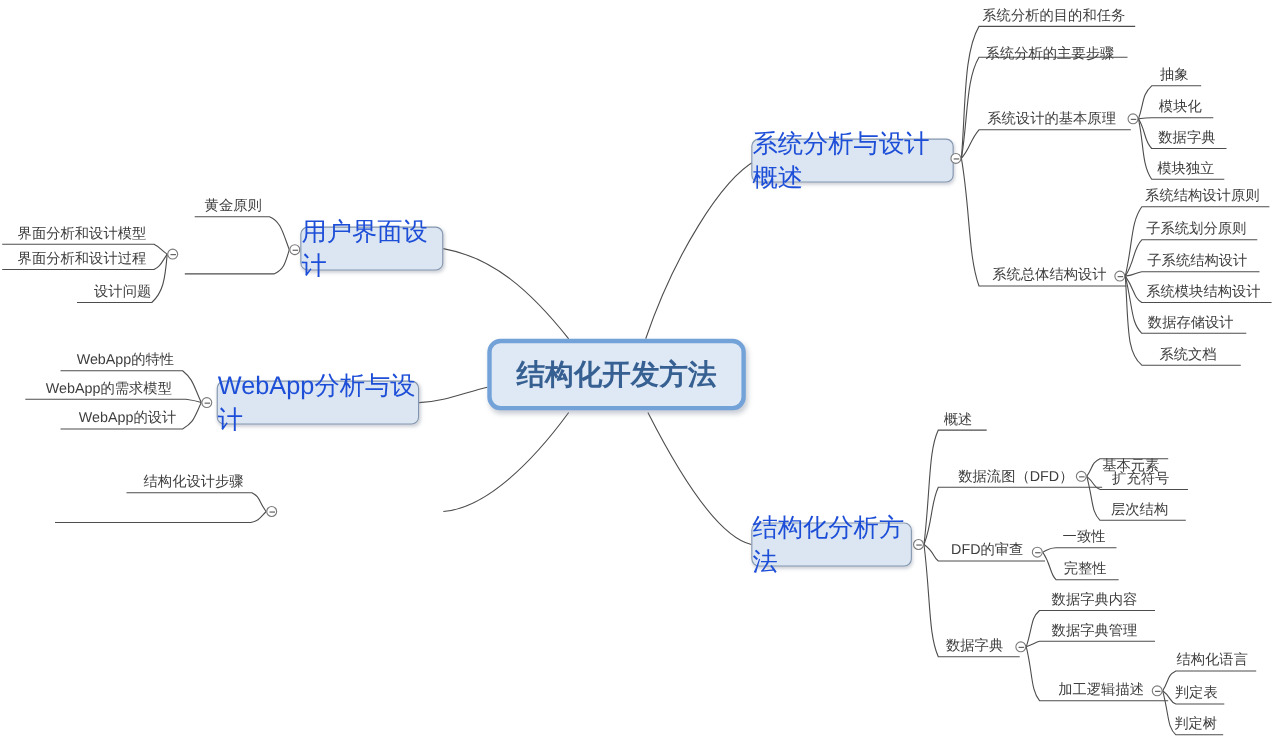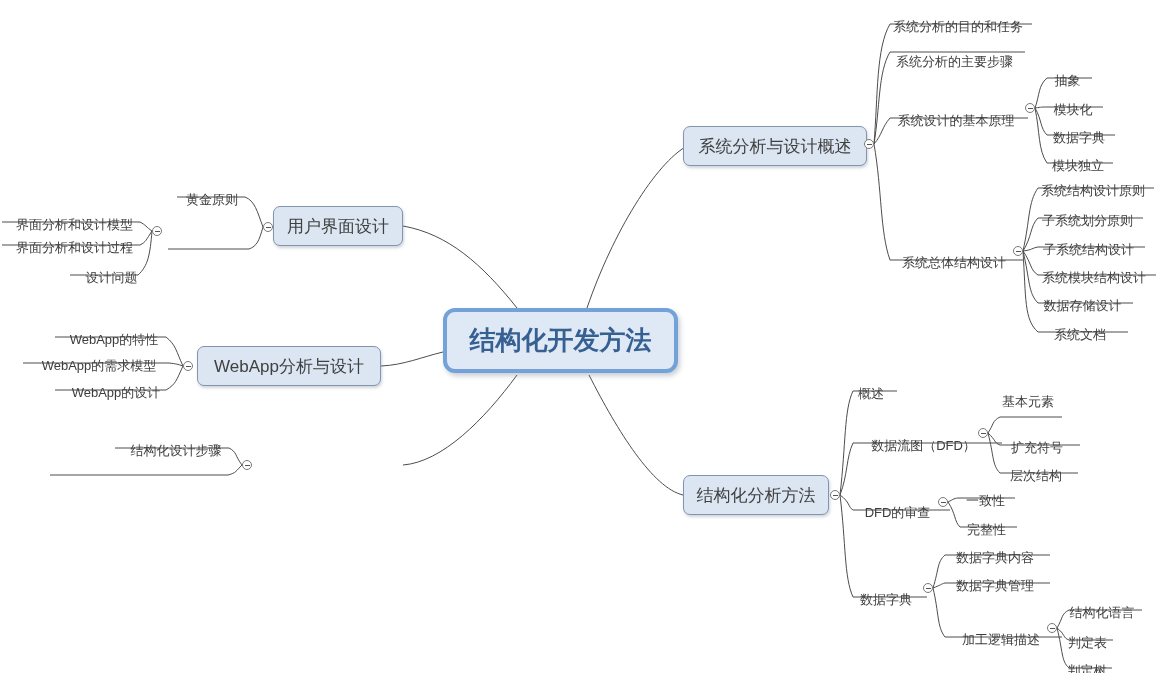--- a/index.html
+++ b/index.html
@@ -2,26 +2,26 @@
 <html style="--center-fill: #dfe9f6; --center-border: #73a2d9; --center-text: #376092; --topic-fill: #dce6f2; --topic-border: #8295ae; --line-color: #4d4d4d; --leaf-text: #3d3d3d;"><head>
 <meta charset="utf-8">
 <title>Mind Map</title>
 <style>
   html,body{margin:0;padding:0;background:#fff;}
   .stage{position:relative;width:1168px;height:673px;background:#ffffff;overflow:hidden;
          font-family:"Liberation Sans","DejaVu Sans",sans-serif;}
   .stage svg{position:absolute;left:0;top:0;}
   .stage svg path{fill:none;stroke:var(--line-color,#4d4d4d);stroke-width:1;}
   .leaf{position:absolute;height:19px;line-height:18px;font-size:13px;color:var(--leaf-text,#3d3d3d);
-        text-align:center;white-space:nowrap;margin-top:13px;}
+        text-align:center;white-space:nowrap;}
   .leaf.two{height:38px;line-height:16px;white-space:normal;}
   .leaf.two .wrap{display:block;width:72px;margin:0 auto;padding-top:4px;}
   .topic{position:absolute;display:flex;align-items:center;justify-content:center;
          background:var(--topic-fill,#dce6f2);border:1px solid var(--topic-border,#8295ae);
-         border-radius:7px;font-size:17px;color:#404040;box-sizing:border-box;
+         border-radius:7px;font-size:23px;color:#1d4ed8;box-sizing:border-box;
          box-shadow:1px 2px 3px rgba(120,130,150,.35);}
   .center-node{position:absolute;display:flex;align-items:center;justify-content:center;
          background:var(--center-fill,#dfe9f6);border:4px solid var(--center-border,#73a2d9);
          border-radius:12px;font-size:26px;font-weight:bold;color:var(--center-text,#376092);
          box-sizing:border-box;box-shadow:2px 3px 5px rgba(120,130,150,.4);}
   .toggle{position:absolute;width:10px;height:10px;box-sizing:border-box;background:#fff;
           border:1px solid #7a7a7a;border-radius:50%;}
   .toggle::after{content:"";position:absolute;left:1.5px;right:1.5px;top:3.5px;border-top:1px solid #555;}
 </style>
 </head>
@@ -111,21 +111,21 @@
   <div class="leaf" style="left:884px;top:241px;width:140px">系统总体结构设计</div>
   <div class="leaf" style="left:1032px;top:169px;width:122px">系统结构设计原则</div>
   <div class="leaf" style="left:1032px;top:199px;width:111px">子系统划分原则</div>
   <div class="leaf" style="left:1032px;top:228px;width:113px">子系统结构设计</div>
   <div class="leaf" style="left:1032px;top:256px;width:124px">系统模块结构设计</div>
   <div class="leaf" style="left:1032px;top:284px;width:101px">数据存储设计</div>
   <div class="leaf" style="left:1032px;top:313px;width:96px">系统文档</div>
 
   <div class="leaf" style="left:845px;top:372px;width:52px">概述</div>
   <div class="leaf" style="left:845px;top:424px;width:157px">数据流图（DFD）</div>
-  <div class="leaf" style="left:994px;top:380px;width:68px">基本元素</div>
+  <div class="leaf" style="left:994px;top:414px;width:68px">基本元素</div>
   <div class="leaf" style="left:994px;top:426px;width:86px">扩充符号</div>
   <div class="leaf" style="left:994px;top:454px;width:84px">层次结构</div>
   <div class="leaf" style="left:845px;top:491px;width:105px">DFD的审查</div>
   <div class="leaf" style="left:956px;top:479px;width:59px">一致性</div>
   <div class="leaf" style="left:956px;top:508px;width:61px">完整性</div>
   <div class="leaf" style="left:845px;top:578px;width:82px">数据字典</div>
   <div class="leaf" style="left:940px;top:536px;width:110px">数据字典内容</div>
   <div class="leaf" style="left:940px;top:564px;width:110px">数据字典管理</div>
   <div class="leaf" style="left:940px;top:618px;width:122px">加工逻辑描述</div>
   <div class="leaf" style="left:1062px;top:591px;width:80px">结构化语言</div>

